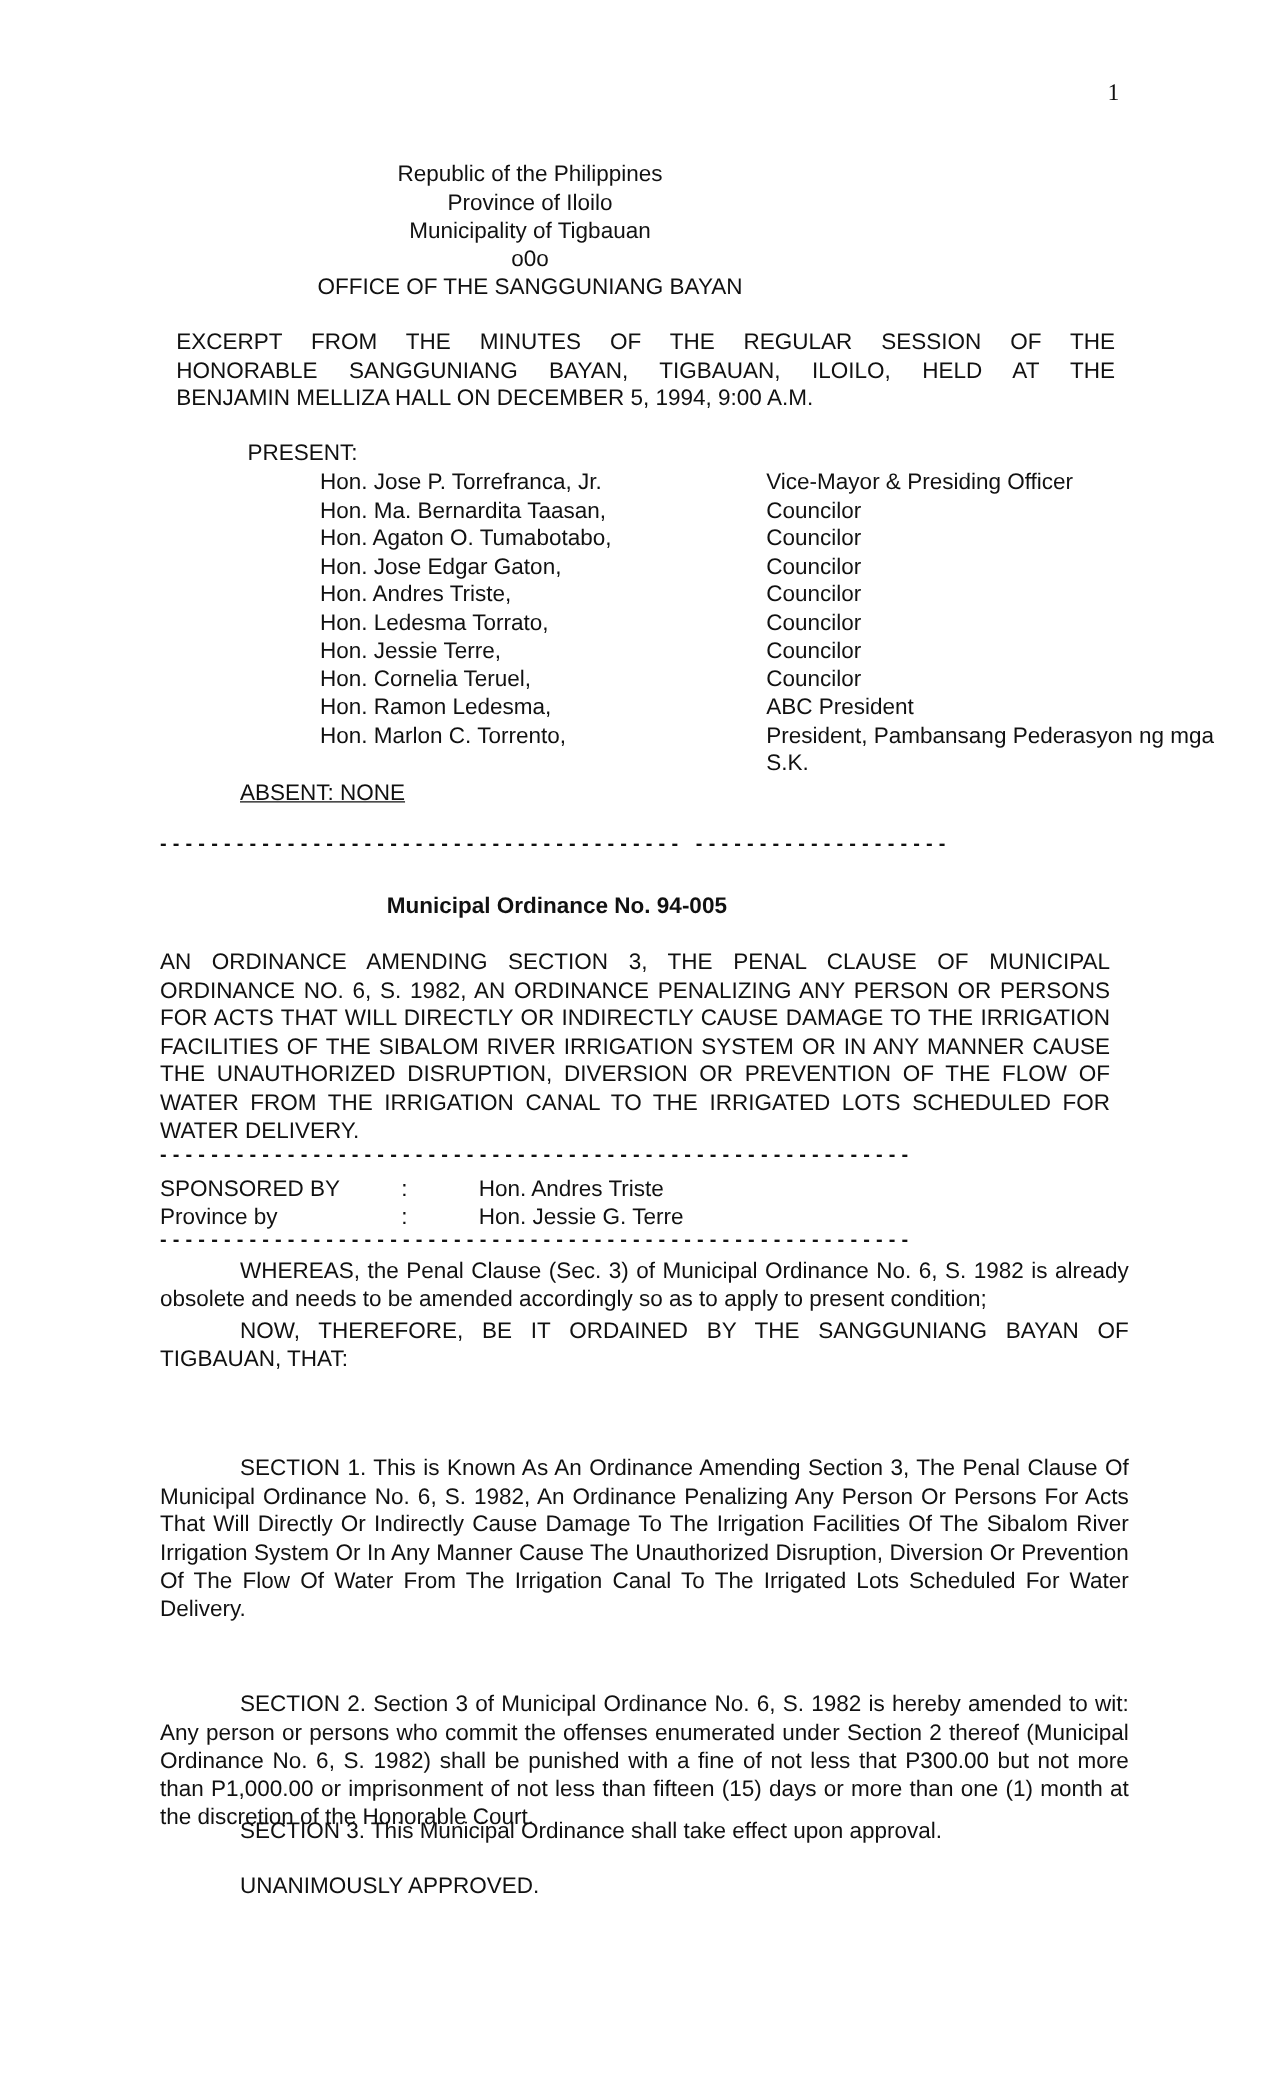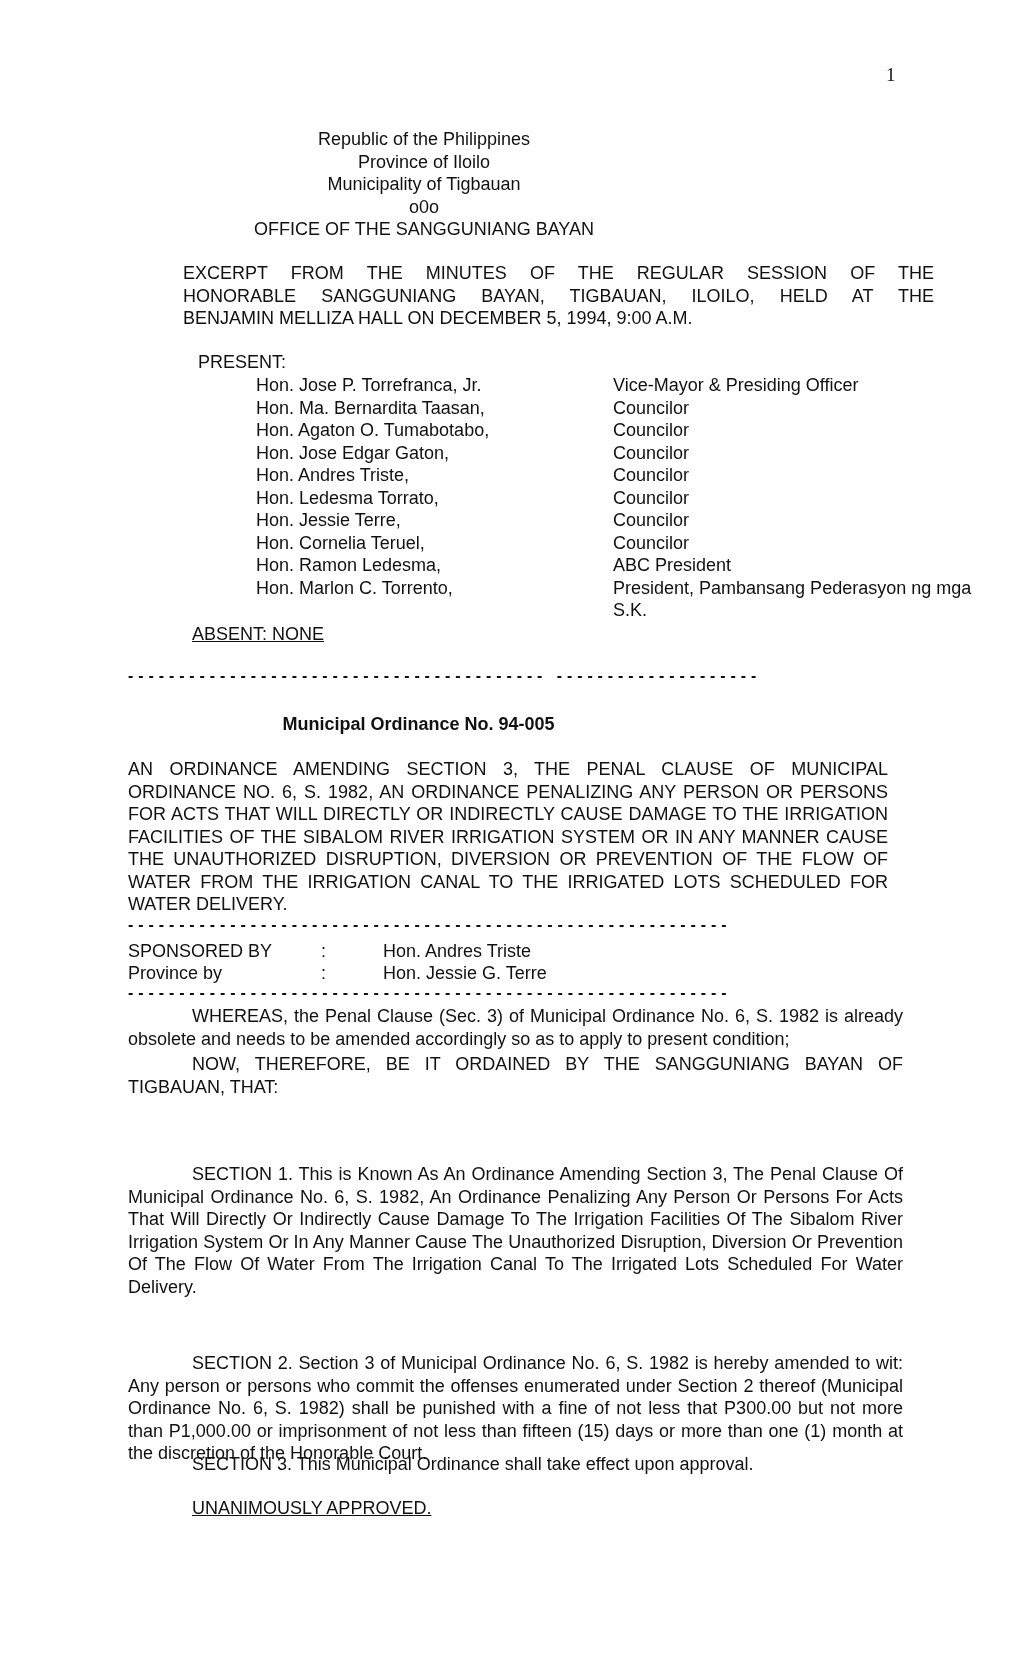--- a/index.html
+++ b/index.html
@@ -5,45 +5,45 @@
     html, body { margin: 0; padding: 0; background: #ffffff; }
     body {
       width: 1023px; height: 1664px; position: relative; overflow: hidden;
       font-family: "Liberation Sans", sans-serif; color: #111111;
       font-size: 18px;
     }
     .abs { position: absolute; }
     .page-number { left: 886px; top: 64px; font-family: "Liberation Serif", serif; font-size: 19px; }
     .header-block { left: 0; width: 853px; top: 128px; text-align: center; line-height: 22.5px; font-size: 18px; }
     .header-block div { margin-left: -5px; }
-    .excerpt { left: 141px; top: 262px; width: 751px; text-align: justify; line-height: 22.5px; text-align-last: left; margin-left: 42px; }
+    .excerpt { left: 141px; top: 262px; width: 751px; text-align: justify; line-height: 22.5px; text-align-last: left; }
     .excerpt .j { text-align: justify; text-align-last: justify; }
     .present-label { left: 198px; top: 352px; }
     .names { left: 256px; top: 374px; line-height: 22.5px; }
     .roles { left: 613px; top: 374px; line-height: 22.5px; width: 360px; }
     .absent { left: 192px; top: 624px; text-decoration: underline; }
     .dashes { font-weight: bold; letter-spacing: 4.9px; white-space: nowrap; font-size: 16px; line-height: 16px; }
     .dash1 { left: 128px; top: 668px; }
     .dash2 { left: 128px; top: 917px; }
     .dash3 { left: 128px; top: 985px; }
-    .ord-title { left: 0; width: 837px; text-align: center; top: 714px; font-weight: bold; }
+    .ord-title { left: 0; width: 837px; text-align: center; top: 714px; font-weight: bold; padding-left: 27px; }
     .ord-desc { left: 128px; top: 758px; width: 760px; line-height: 22.5px; text-align: justify; }
     .sponsor-row { left: 128px; line-height: 22.5px; }
     .sponsor-row .lbl { display: inline-block; width: 193px; }
     .sponsor-row .colon { display: inline-block; width: 62px; }
     .sp1 { top: 940px; }
     .sp2 { top: 962px; }
     .para { left: 128px; width: 775px; line-height: 22.5px; text-align: justify; }
     .para .indent { display: inline-block; width: 64px; }
     .p-whereas { top: 1005px; }
     .p-now { top: 1053px; }
     .p-s1 { top: 1163px; }
     .p-s2 { top: 1320px; margin-top: 32px; }
     .p-s3 { left: 192px; top: 1454px; }
-    .p-approved { left: 192px; top: 1498px; text-decoration: underline; }
+    .p-approved { left: 192px; top: 1498px; }
   </style>
 </head>
 <body>
 
 <div class="abs page-number">1</div>
 
 <div class="abs header-block">
   <div>Republic of the Philippines</div>
   <div>Province of Iloilo</div>
   <div>Municipality of Tigbauan</div>

